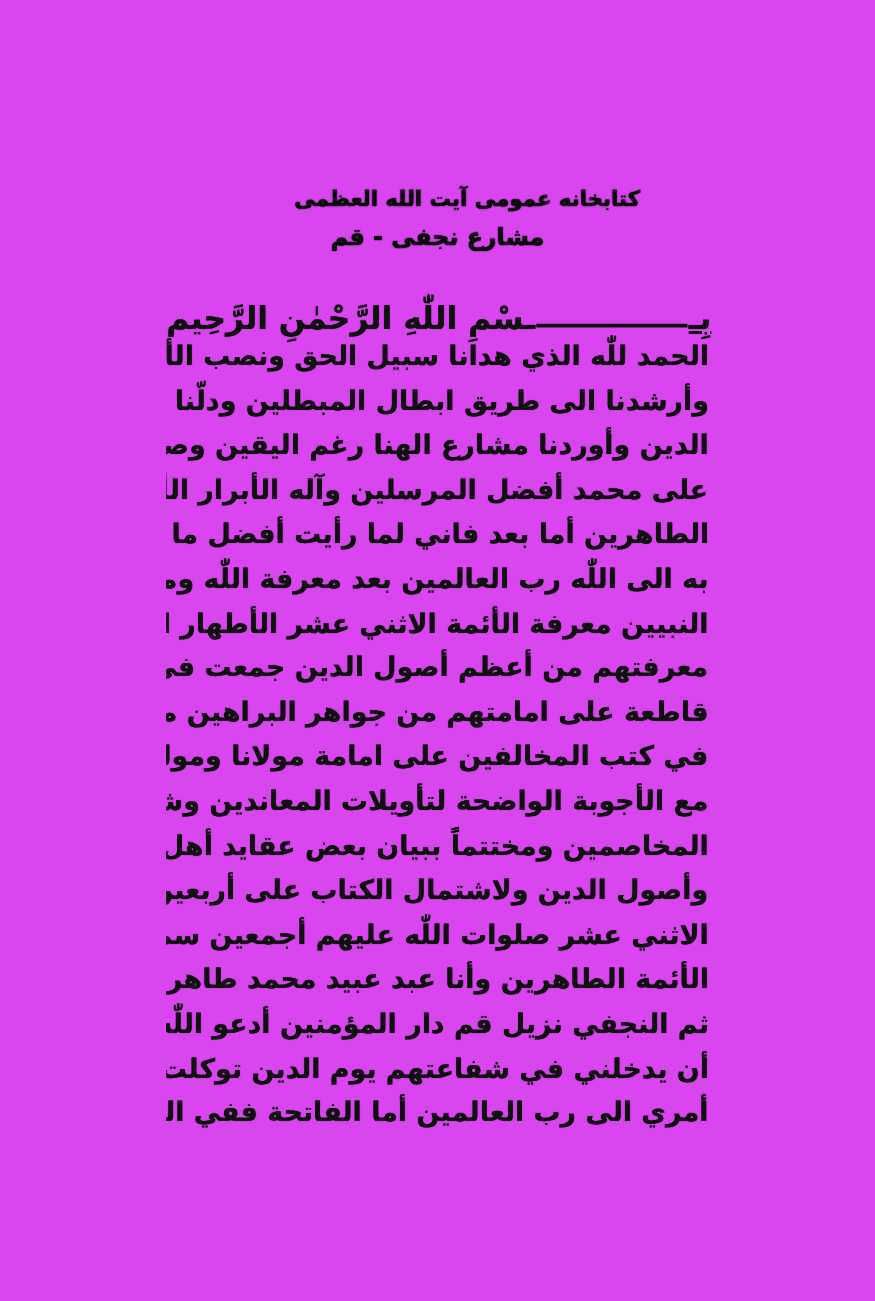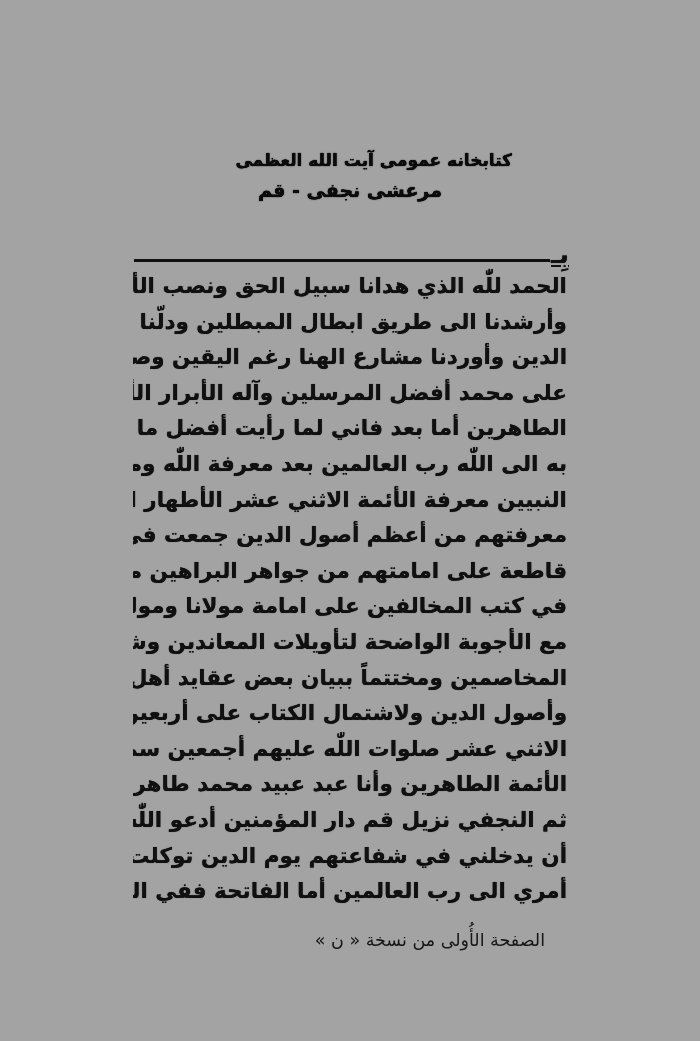--- a/index.html
+++ b/index.html
@@ -1,21 +1,21 @@
 <!DOCTYPE html>
 <html lang="ar"><head>
 <meta charset="utf-8">
 <style>
   html, body { margin: 0; padding: 0; background: #e8e8e8; }
   .page {
     position: relative;
     width: 700px;
     height: 1041px;
     margin: 0 auto;
-    background: #a3a3a3;
+    background: #d946ef;
     overflow: hidden;
     font-family: "DejaVu Sans", sans-serif;
     color: #121212;
   }
 
   
   .stamp {
     position: absolute;
     top: 148px;
     left: 188px;
@@ -98,26 +98,27 @@
     letter-spacing: 0.2px;
   }
 </style>
 </head>
 <body>
 
 <div class="page">
 
   <div class="stamp">
     <div class="stamp-line1">كتابخانه عمومى آيت الله العظمى</div>
-    <div class="stamp-line2">مرعشى نجفى - قم</div>
+    <div class="stamp-line2">مشارع نجفى - قم</div>
   </div>
 
   <div class="basmala">
     <span class="ba">بِـ</span>
     <span class="kashida"></span>
+    <span class="rest">ـسْمِ اللّٰهِ الرَّحْمٰنِ الرَّحِيم</span>
   </div>
 
   <div class="mainblock">
     <div class="ms-line">الحمد للّٰه الذي هدانا سبيل الحق ونصب الأدلة والبراهين</div>
     <div class="ms-line">وأرشدنا الى طريق ابطال المبطلين ودلّنا على حجج دستور</div>
     <div class="ms-line">الدين وأوردنا مشارع الهنا رغم اليقين وصلّى اللّٰه</div>
     <div class="ms-line">على محمد أفضل المرسلين وآله الأبرار الأخيار الطيبين</div>
     <div class="ms-line">الطاهرين أما بعد فاني لما رأيت أفضل ما يتقرب</div>
     <div class="ms-line">به الى اللّٰه رب العالمين بعد معرفة اللّٰه ومعرفة نبيه سيد</div>
     <div class="ms-line">النبيين معرفة الأئمة الاثني عشر الأطهار المعصومين لأن</div>
@@ -127,15 +128,14 @@
     <div class="ms-line">مع الأجوبة الواضحة لتأويلات المعاندين وشبهات</div>
     <div class="ms-line">المخاصمين ومختتماً ببيان بعض عقايد أهل السنة في الفروع</div>
     <div class="ms-line">وأصول الدين ولاشتمال الكتاب على أربعين دليلاً على امامة</div>
     <div class="ms-line">الاثني عشر صلوات اللّٰه عليهم أجمعين سميته بالأربعين في امامة</div>
     <div class="ms-line">الأئمة الطاهرين وأنا عبد عبيد محمد طاهر بن حسين الشيرازي</div>
     <div class="ms-line">ثم النجفي نزيل قم دار المؤمنين أدعو اللّٰه أن يجعله وسيلة</div>
     <div class="ms-line">أن يدخلني في شفاعتهم يوم الدين توكلت على اللّٰه وفوّضت</div>
     <div class="ms-line">أمري الى رب العالمين أما الفاتحة ففي النصوص الواردة</div>
   </div>
 
-  <div class="caption">الصفحة الأُولى من نسخة « ن »</div>
 
 </div>
 
 </body></html>

